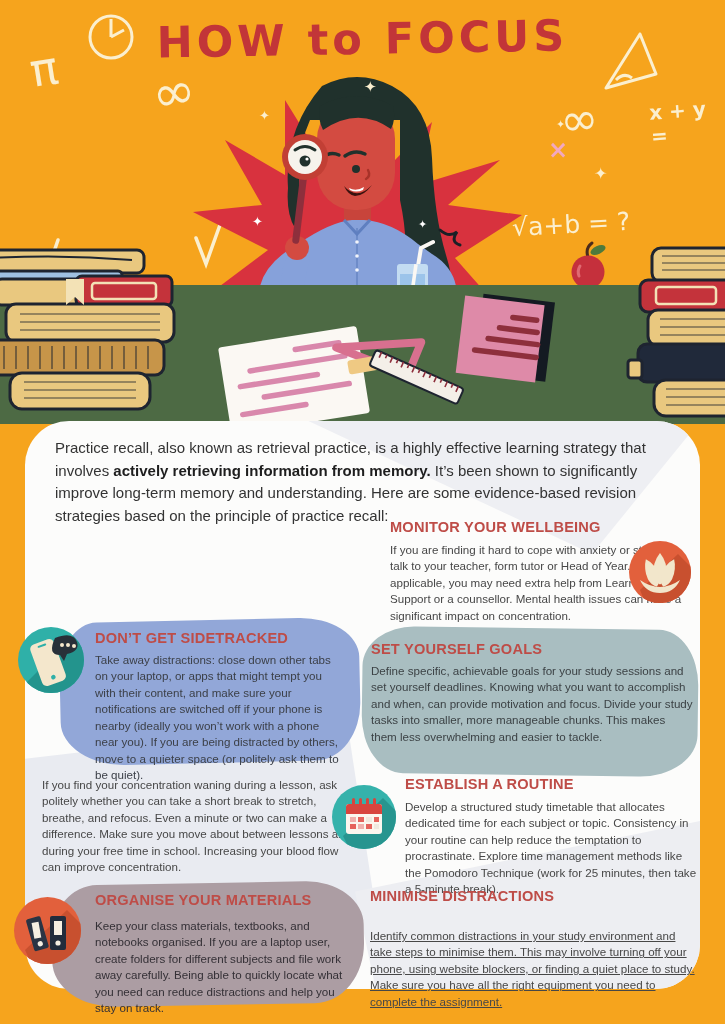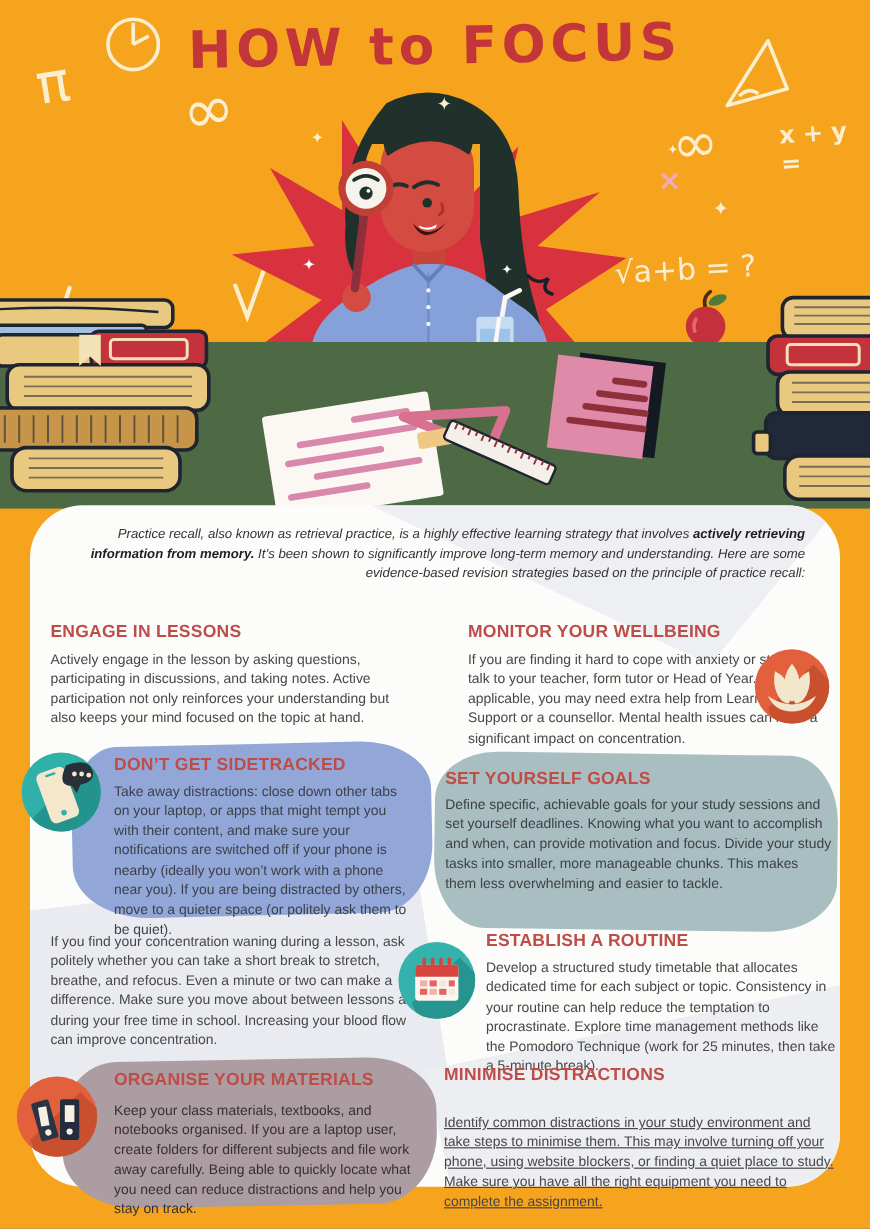--- a/index.html
+++ b/index.html
@@ -25,22 +25,22 @@
     clip-path:polygon(0 18%,92% 0,100% 88%,0 100%);}
   .deco-wedge-bot{left:330px;top:400px;width:345px;height:168px;background:#EDEEF2;
     clip-path:polygon(0 42%,100% 0,100% 100%,6% 100%);}
   .blob{position:absolute;z-index:3;}
   .blob-sidetracked{left:60px;top:620px;width:300px;height:143px;background:var(--blob-blue,#92A7D8);
     border-radius:38px 60px 46px 64px / 54px 40px 58px 44px;transform:rotate(-1.3deg);}
   .blob-goals{left:362px;top:628px;width:336px;height:147px;background:var(--blob-teal,#A9BEC1);
     border-radius:52px 40px 58px 42px / 40px 56px 42px 58px;transform:rotate(.8deg);}
   .blob-organise{left:52px;top:883px;width:312px;height:122px;background:var(--blob-mauve,#AC9DA3);
     border-radius:46px 58px 50px 62px / 52px 44px 60px 46px;transform:rotate(-1deg);}
-  .intro{position:absolute;left:55px;top:437px;width:616px;z-index:4;text-align:right;
-    font-size:11px;line-height:1.5;color:#333;margin:0;font-style:italic;}
+  .intro{position:absolute;left:55px;top:437px;width:616px;z-index:4;text-align:left;
+    font-size:15px;line-height:1.5;color:#333;margin:0;}
   .intro b{color:#1e1e1e;}
   .sec{position:absolute;z-index:4;}
   .sec-title{font-size:14.6px;font-weight:bold;color:var(--heading-red,#BE4C47);letter-spacing:.2px;margin:0;}
   .sec-body{font-size:11.6px;line-height:1.42;color:#474747;margin:0;}
   .icon{position:absolute;z-index:5;}
 </style>
 </head>
 <body>
 
 <div class="canvas">
@@ -209,24 +209,20 @@
     <div class="deco deco-band-mid"></div>
     <div class="deco deco-wedge-bot"></div>
   </div>
 
   <div class="blob blob-sidetracked"></div>
   <div class="blob blob-goals"></div>
   <div class="blob blob-organise"></div>
 
   <p class="intro"><span>Practice recall, also known as retrieval practice, is a highly effective learning strategy that involves </span><b>actively retrieving information from memory.</b><span> It’s been shown to significantly improve long-term memory and understanding. Here are some evidence-based revision strategies based on the principle of practice recall:</span></p>
 
-  <div class="sec" style="left:42px;top:519px;width:302px;">
-    <h3 class="sec-title">ENGAGE IN LESSONS</h3>
-    <p class="sec-body" style="margin-top:7px;">Actively engage in the lesson by asking questions, participating in discussions, and taking notes. Active participation not only reinforces your understanding but also keeps your mind focused on the topic at hand.</p>
-  </div>
 
   <div class="sec" style="left:390px;top:519px;width:296px;">
     <h3 class="sec-title">MONITOR YOUR WELLBEING</h3>
     <p class="sec-body" style="margin-top:7px;">If you are finding it hard to cope with anxiety or stress, talk to your teacher, form tutor or Head of Year. If applicable, you may need extra help from Learning Support or a counsellor. Mental health issues can have a significant impact on concentration.</p>
   </div>
 
   <div class="sec" style="left:371px;top:641px;width:322px;">
     <h3 class="sec-title">SET YOURSELF GOALS</h3>
     <p class="sec-body" style="margin-top:6px;color:#3C4245;">Define specific, achievable goals for your study sessions and set yourself deadlines. Knowing what you want to accomplish and when, can provide motivation and focus. Divide your study tasks into smaller, more manageable chunks. This makes them less overwhelming and easier to tackle.</p>
   </div>

